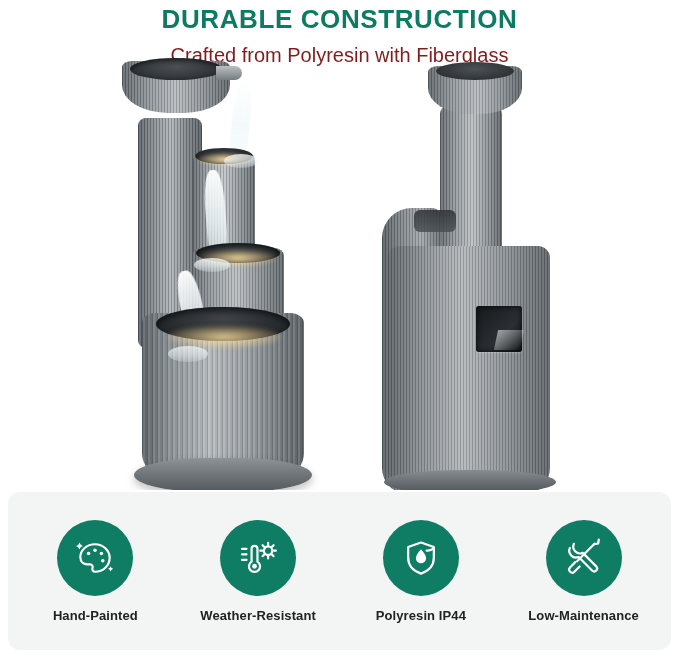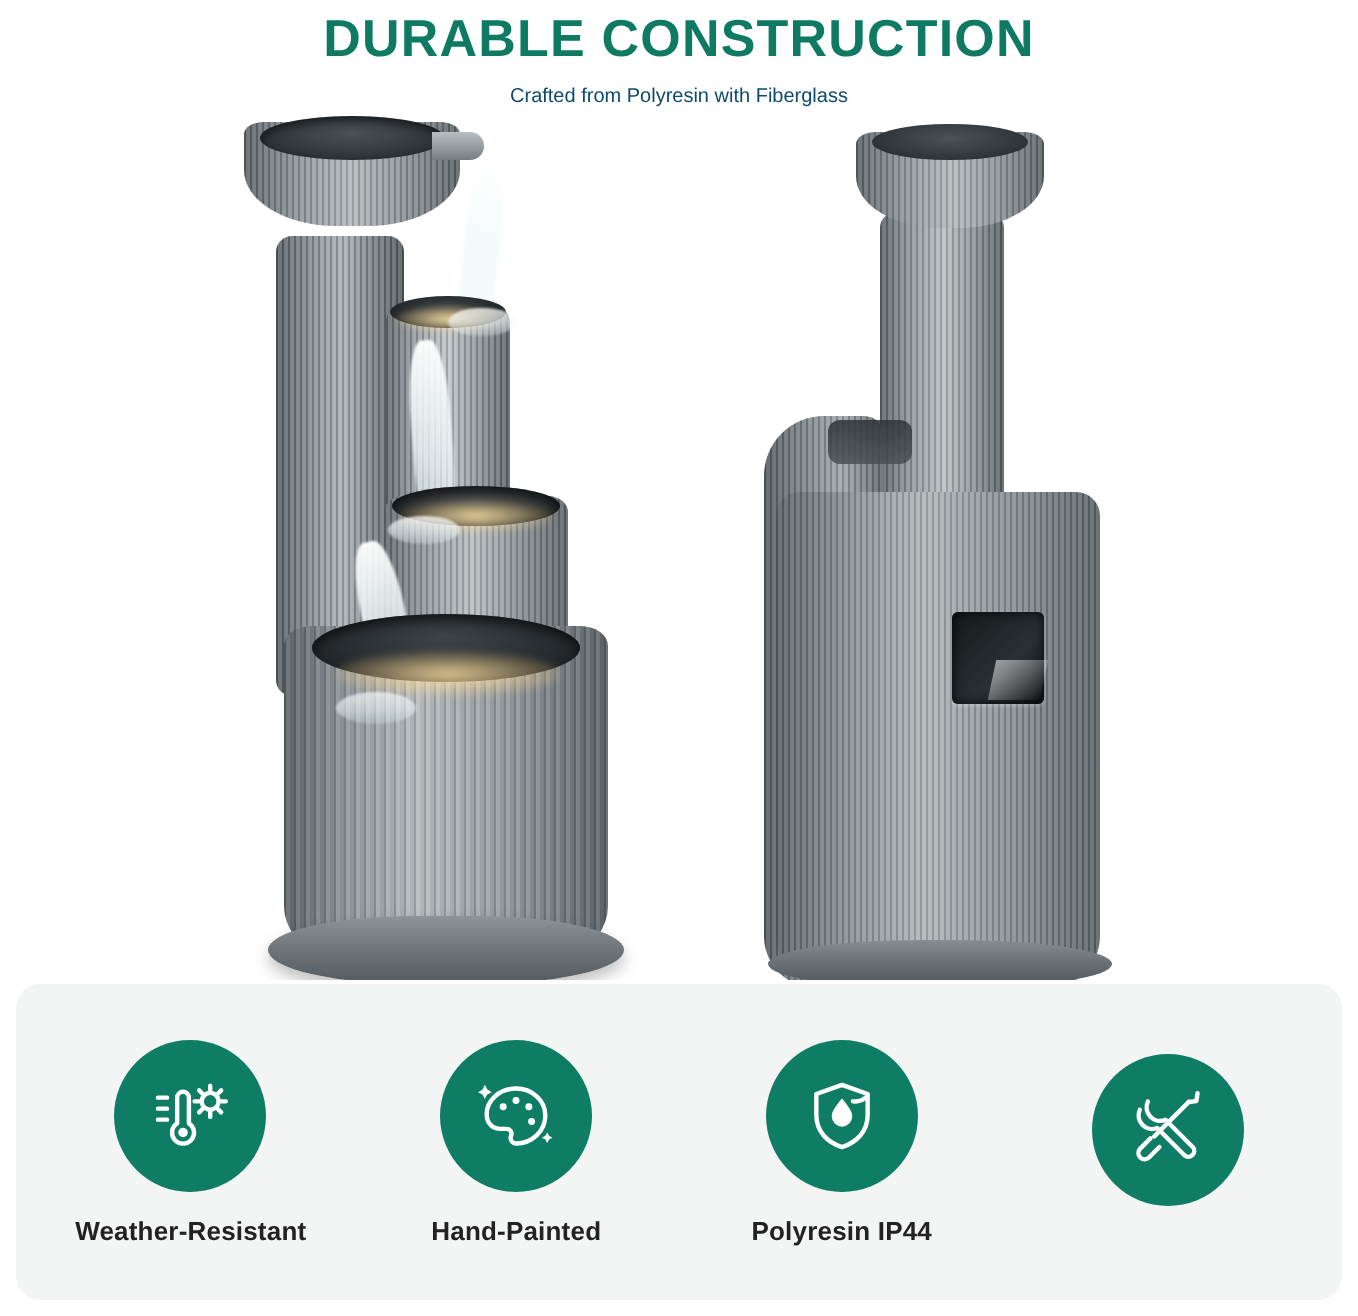--- a/index.html
+++ b/index.html
@@ -32,22 +32,22 @@
   }
   .headline {
     font-size: 26px;
     font-weight: bold;
     letter-spacing: 0.6px;
     color: #0e7a62;
     margin: 0;
     line-height: 1.2;
   }
   .subhead {
-    font-size: 10px;
-    color: #0c4a6e;
+    font-size: 20px;
+    color: #7f1d1d;
     margin: 8px 0 0 0;
     line-height: 1.2;
     text-align: center;
   }
 
   
   .product-stage {
     position: absolute;
     top: 58px;
     left: 0;
@@ -389,67 +389,68 @@
       <div class="r-mid-notch"></div>
       <div class="r-access-panel"></div>
       <div class="r-panel-shine"></div>
       <div class="r-foot"></div>
     </div>
 
   </div>
 
   <div class="feature-bar">
     <div class="features">
-
-      <div class="feature">
-        <div class="circle">
-          <svg width="44" height="44" viewBox="0 0 48 48" fill="none" stroke="#ffffff" stroke-width="2.4" stroke-linecap="round" stroke-linejoin="round">
-            <path d="M17 28V14a3.2 3.2 0 1 1 6.4 0v14a6 6 0 1 1-6.4 0z"></path>
-            <circle cx="20.2" cy="33" r="2.6" fill="#ffffff" stroke="none"></circle>
-            <circle cx="35" cy="16" r="4.6"></circle>
-            <path d="M35 7.5v2.4M35 22.1v2.4M26.5 16h2.4M41.1 16h2.4M29 10l1.7 1.7M39.3 20.3l1.7 1.7M41 10l-1.7 1.7M30.7 20.3L29 22"></path>
-            <path d="M6.5 14h5M6.5 20h5M6.5 26h5"></path>
-          </svg>
-        </div>
-        <div class="feature-label">Weather-Resistant</div>
-      </div>
 
       <div class="feature">
         <div class="circle">
           <svg width="44" height="44" viewBox="0 0 48 48" fill="none" stroke="#ffffff" stroke-width="2.4" stroke-linecap="round" stroke-linejoin="round">
             <path d="M24 9c-8.8 0-16 6.3-16 14 0 5.2 3.6 8 7.6 8h3.1c2.1 0 3.4 1.9 2.6 3.8-.8 2 .6 4.2 2.9 4.2C32.6 39 40 32.4 40 23.6 40 15.6 32.8 9 24 9z"></path>
             <circle cx="17" cy="19" r="1.9" fill="#ffffff" stroke="none"></circle>
             <circle cx="24" cy="15.5" r="1.9" fill="#ffffff" stroke="none"></circle>
             <circle cx="31" cy="19" r="1.9" fill="#ffffff" stroke="none"></circle>
             <circle cx="32.5" cy="27" r="1.9" fill="#ffffff" stroke="none"></circle>
             <path d="M7 7l1.3 2.4L10.7 11l-2.4 1.3L7 14.7 5.7 12.3 3.3 11l2.4-1.3z" fill="#ffffff" stroke="none"></path>
             <path d="M41 33l1 1.8 1.9 1-1.9 1-1 1.9-1-1.9-1.9-1 1.9-1z" fill="#ffffff" stroke="none"></path>
           </svg>
         </div>
         <div class="feature-label">Hand-Painted</div>
       </div>
 
       <div class="feature">
         <div class="circle">
           <svg width="44" height="44" viewBox="0 0 48 48" fill="none" stroke="#ffffff" stroke-width="2.4" stroke-linecap="round" stroke-linejoin="round">
+            <path d="M17 28V14a3.2 3.2 0 1 1 6.4 0v14a6 6 0 1 1-6.4 0z"></path>
+            <circle cx="20.2" cy="33" r="2.6" fill="#ffffff" stroke="none"></circle>
+            <circle cx="35" cy="16" r="4.6"></circle>
+            <path d="M35 7.5v2.4M35 22.1v2.4M26.5 16h2.4M41.1 16h2.4M29 10l1.7 1.7M39.3 20.3l1.7 1.7M41 10l-1.7 1.7M30.7 20.3L29 22"></path>
+            <path d="M6.5 14h5M6.5 20h5M6.5 26h5"></path>
+          </svg>
+        </div>
+        <div class="feature-label">Weather-Resistant</div>
+      </div>
+
+      <div class="feature">
+        <div class="circle">
+          <svg width="44" height="44" viewBox="0 0 48 48" fill="none" stroke="#ffffff" stroke-width="2.4" stroke-linecap="round" stroke-linejoin="round">
             <path d="M24 7l14 5v11.5c0 9-6 14.8-14 17.5-8-2.7-14-8.5-14-17.5V12z"></path>
             <path d="M24 14.5c-3.2 3.9-5.6 6.9-5.6 9.7a5.6 5.6 0 0 0 11.2 0c0-2.8-2.4-5.8-5.6-9.7z" fill="#ffffff" stroke="none"></path>
             <path d="M30 16c3 .3 5.6-.6 7.6-2.6"></path>
           </svg>
         </div>
         <div class="feature-label">Polyresin IP44</div>
       </div>
 
       <div class="feature">
         <div class="circle">
           <svg width="44" height="44" viewBox="0 0 48 48" fill="none" stroke="#ffffff" stroke-width="2.4" stroke-linecap="round" stroke-linejoin="round">
             <path d="M13 8.5a7.4 7.4 0 0 0 9.6 9.9l15 15a3.2 3.2 0 0 1-4.5 4.5l-15-15A7.4 7.4 0 0 1 8.6 13"></path>
             <path d="M35.5 8.5l-19 19"></path>
             <path d="M35.2 8.8l4.3-.6.6-4.3"></path>
             <path d="M14.5 28.5l-5.8 5.8a3.4 3.4 0 0 0 4.8 4.8l5.8-5.8"></path>
           </svg>
         </div>
+        <div class="feature-label">Low-Maintenance</div>
       </div>
 
     </div>
   </div>
 
 </div>
 
 </body></html>

